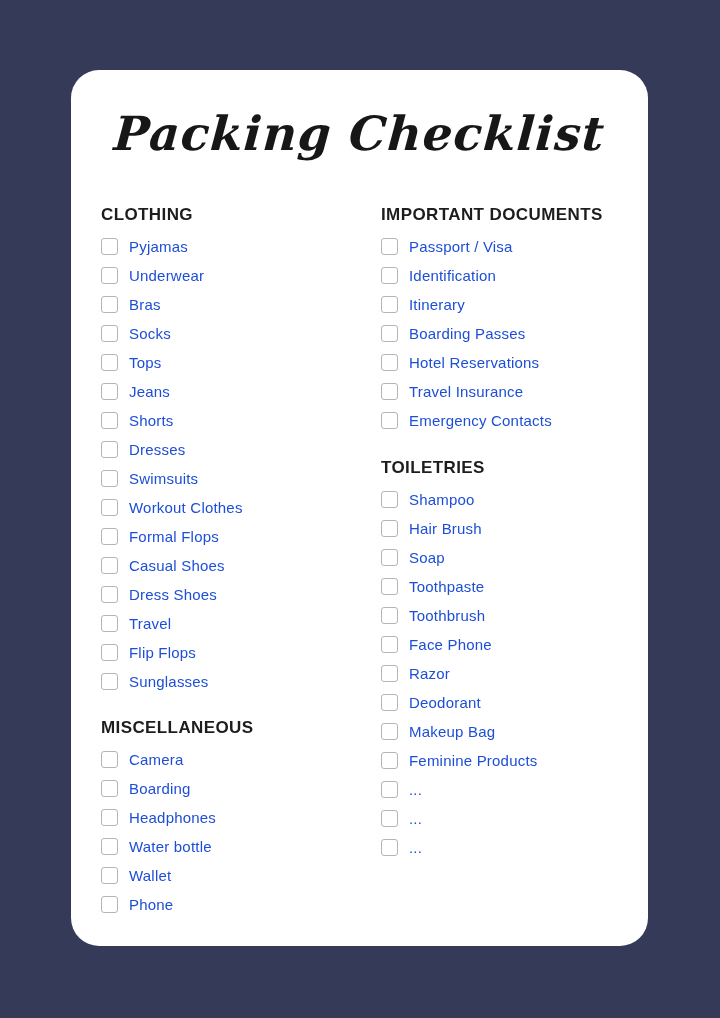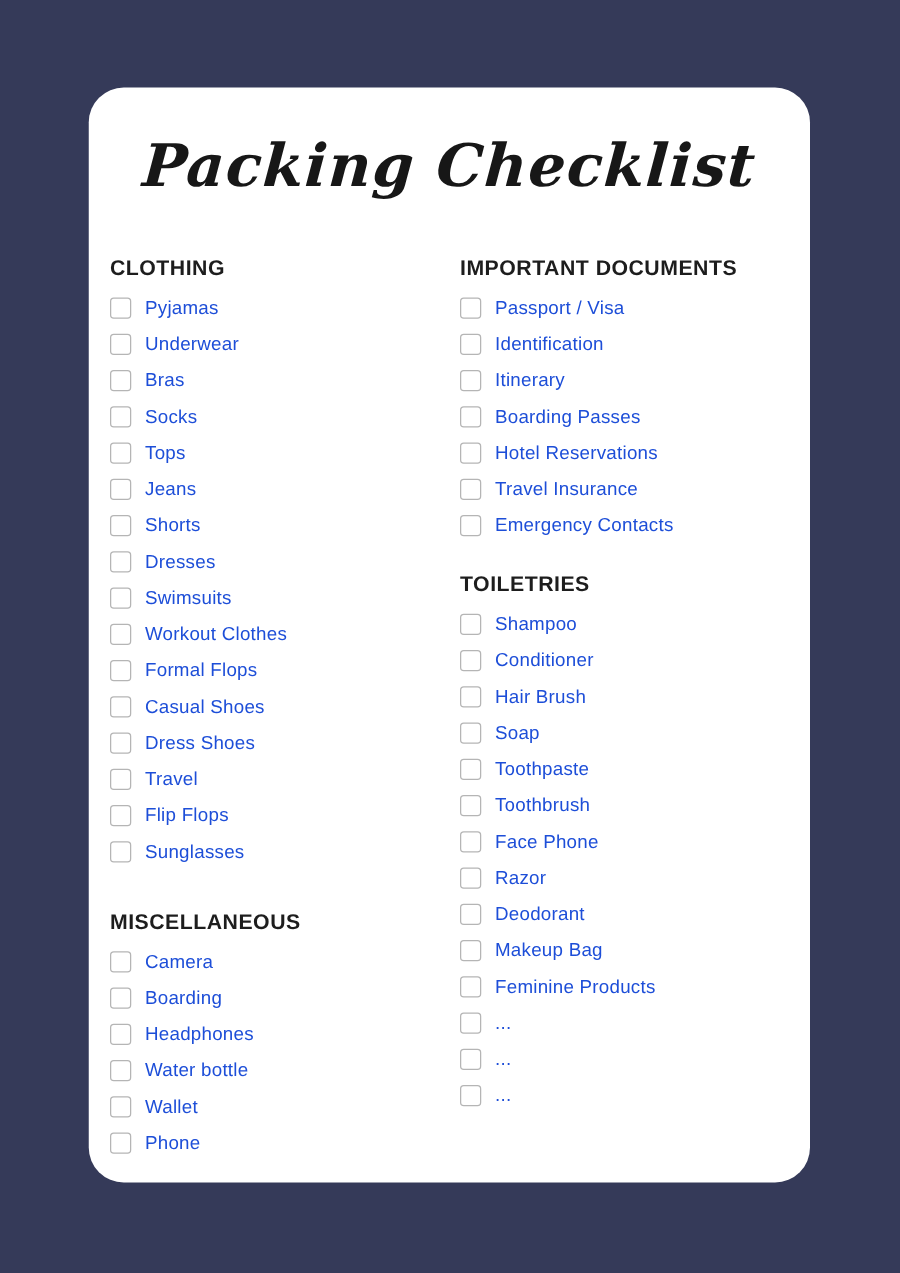--- a/index.html
+++ b/index.html
@@ -25,37 +25,37 @@
     font-style: italic;
     font-weight: bold;
     font-size: 47px;
     line-height: 72px;
     letter-spacing: 1px;
     color: #171717;
     transform: skewX(-4deg);
   }
   .columns {
     position: absolute;
-    top: 133px; left: 17px; right: 0;
+    top: 133px; left: 30px; right: 0;
     display: flex;
   }
   .col { display: block; }
   .col-left  { width: 280px; }
   .col-right { width: 256px; }
   .section-title {
     font-size: 17px;
     font-weight: bold;
     letter-spacing: 0.4px;
     color: #1d1d1d;
     height: 24px;
     line-height: 24px;
     margin-bottom: 5px;
     white-space: nowrap;
   }
-  .col-left  .section + .section { margin-top: 30px; }
+  .col-left  .section + .section { margin-top: 20px; }
   .col-right .section + .section { margin-top: 21px; }
   .row {
     height: 29px;
     display: flex;
     align-items: center;
   }
   .checkbox {
     width: 17px; height: 17px;
     flex: 0 0 auto;
     border: 1.5px solid #b5b5b5;
@@ -239,24 +239,20 @@
   </div>
 
   <div class="section">
     <div class="section-title">TOILETRIES</div>
     <div class="section-items">
   <div class="row">
     <span class="checkbox"></span>
     <span class="item-label">Shampoo</span>
   </div>
 
-  <div class="row">
-    <span class="checkbox"></span>
-    <span class="item-label">Conditioner</span>
-  </div>
 
   <div class="row">
     <span class="checkbox"></span>
     <span class="item-label">Hair Brush</span>
   </div>
 
   <div class="row">
     <span class="checkbox"></span>
     <span class="item-label">Soap</span>
   </div>

